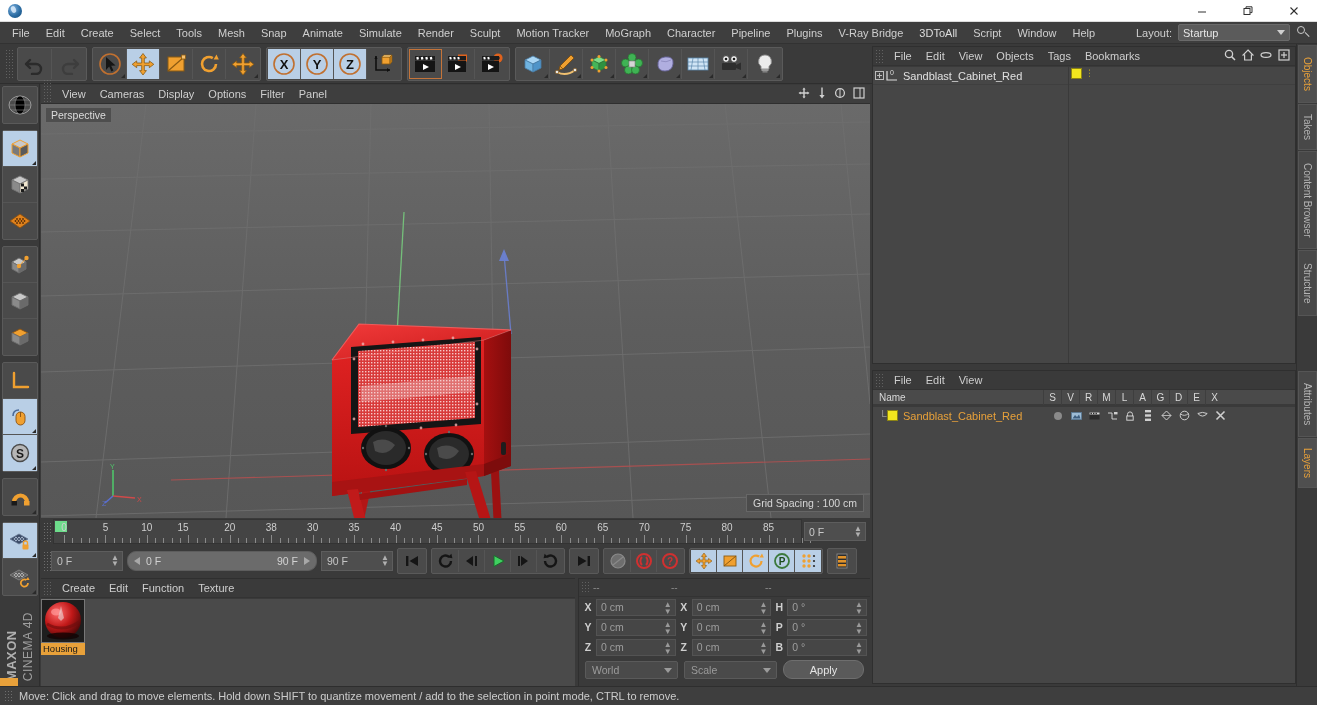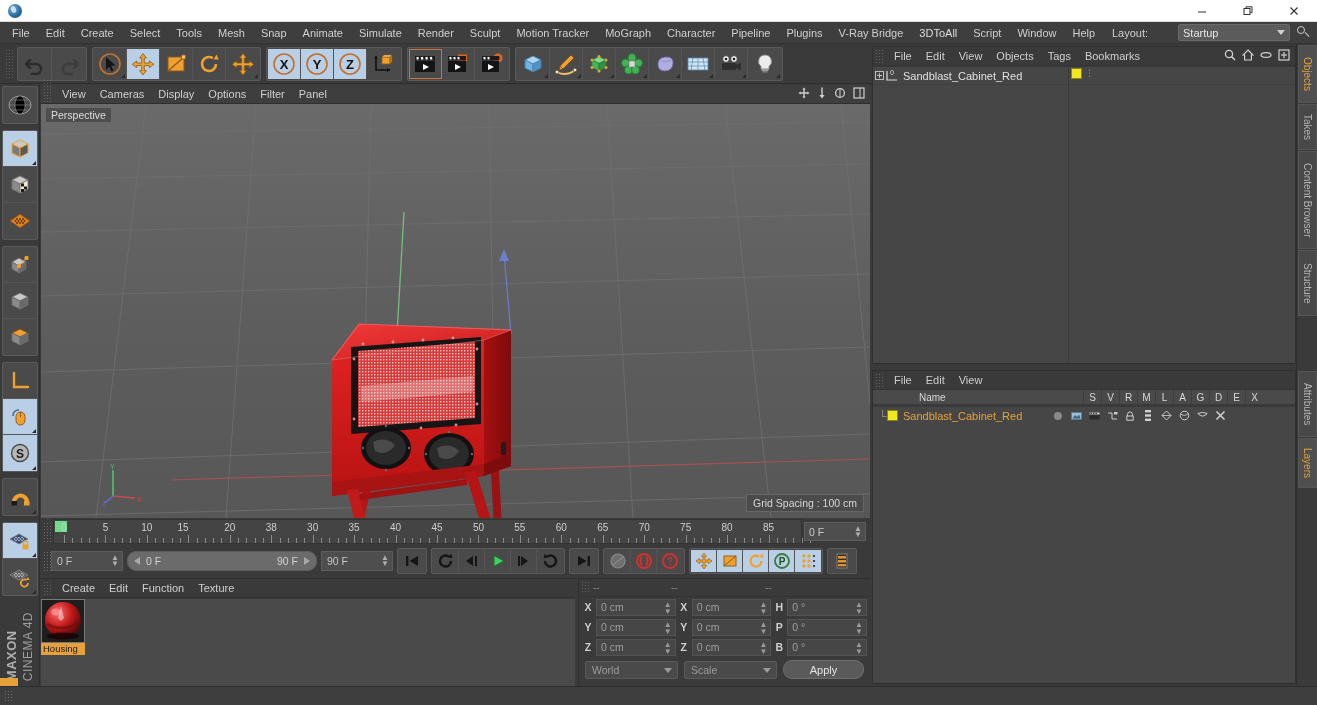--- a/index.html
+++ b/index.html
@@ -31,21 +31,21 @@
   .menubar{
     height:22px; background:#3e3e3e; display:flex; align-items:center;
     border-bottom:1px solid #323232; padding-left:4px;
   }
   .menu-item{ padding:0 8px; height:22px; line-height:22px; color:#cfcfcf; font-size:11px; white-space:nowrap;}
   .menu-item.accent{ color:#dedede; }
   .menubar .mspacer{ flex:1; }
   .layout-label{ color:#cfcfcf; padding:0 6px; font-size:11px;}
   .layout-select{
     width:112px;height:17px;background:#5b5b5b;border:1px solid #6a6a6a;border-radius:2px;
-    display:flex;align-items:center;padding:0 4px;color:#e6e6e6;font-size:11px;position:relative;margin-left:24px;
+    display:flex;align-items:center;padding:0 4px;color:#e6e6e6;font-size:11px;position:relative;
   }
   .layout-select .caret{ position:absolute;right:4px;top:5px;
     border-left:4px solid transparent;border-right:4px solid transparent;border-top:5px solid #cfcfcf;}
   .menu-search{ width:18px;height:18px;margin:0 5px 0 4px;position:relative; }
   .menu-search .lens{ position:absolute;left:3px;top:2px;width:8px;height:8px;border:1.4px solid #c9c9c9;border-radius:50%;}
   .menu-search .stem{ position:absolute;left:10px;top:10px;width:6px;height:1.4px;background:#c9c9c9;transform:rotate(45deg);}
 
   
   .toolbar{
     height:40px; background:#3a3a3a; display:flex; align-items:center;
@@ -163,21 +163,21 @@
   .om-row{ height:18px; display:flex; align-items:center; font-size:11px; color:#e0e0e0;
     border-bottom:1px solid #3f3f3f;}
   .om-col-right{ position:absolute; left:195px; top:0; bottom:0; width:1px; background:#3a3a3a;}
   .om-tagcell{ position:absolute; left:198px; top:1px; display:flex; align-items:center; gap:3px;}
   .yellowtag{ width:11px;height:11px;background:#f2e61e;border:1px solid #8d8414;}
 
   .layermgr{ position:absolute; left:872px; top:370px; width:424px; height:314px; background:#3a3a3a;
     border:1px solid #2f2f2f;}
   .lm-hdr{ height:19px; display:flex; align-items:center; border-bottom:1px solid #333;}
   .lm-cols{ height:15px; background:#4a4a4a; display:flex; align-items:center; font-size:10px;
-    color:#d8d8d8; border-bottom:1px solid #3a3a3a; position:relative;padding-left:40px;}
+    color:#d8d8d8; border-bottom:1px solid #3a3a3a; position:relative;}
   .lm-name{ padding-left:6px; width:170px;}
   .lm-c{ width:18px; text-align:center; border-left:1px solid #3e3e3e; height:15px; line-height:15px;}
   .lm-body{ position:absolute;left:0;top:36px;right:0;bottom:0;background:#464646;}
   .lm-row{ height:17px; display:flex; align-items:center; font-size:11px; color:#e8a13a;}
   .lm-swatch{ width:11px;height:11px;background:#f2e61e;border:1px solid #8d8414;margin:0 5px 0 14px;}
   .lm-icons{ position:absolute; left:176px; display:flex; align-items:center; }
   .lm-ic{ width:18px; height:17px; display:flex; align-items:center; justify-content:center;}
 
   
   .tabstrip{ position:absolute; right:0; top:44px; width:21px; bottom:19px; background:#3a3a3a;
@@ -1343,15 +1343,16 @@
     <div class="vtab" style="height:66px;">
         <span>Attributes</span>
       </div>
     <div class="vtab on" style="height:50px;">
         <span>Layers</span>
       </div>
   </div>
 
   <div class="statusbar">
     <div class="sb-grip"></div>
+    <div class="sb-txt">Move: Click and drag to move elements. Hold down SHIFT to quantize movement / add to the selection in point mode, CTRL to remove.</div>
   </div>
 
 </div>
 
 </body></html>

